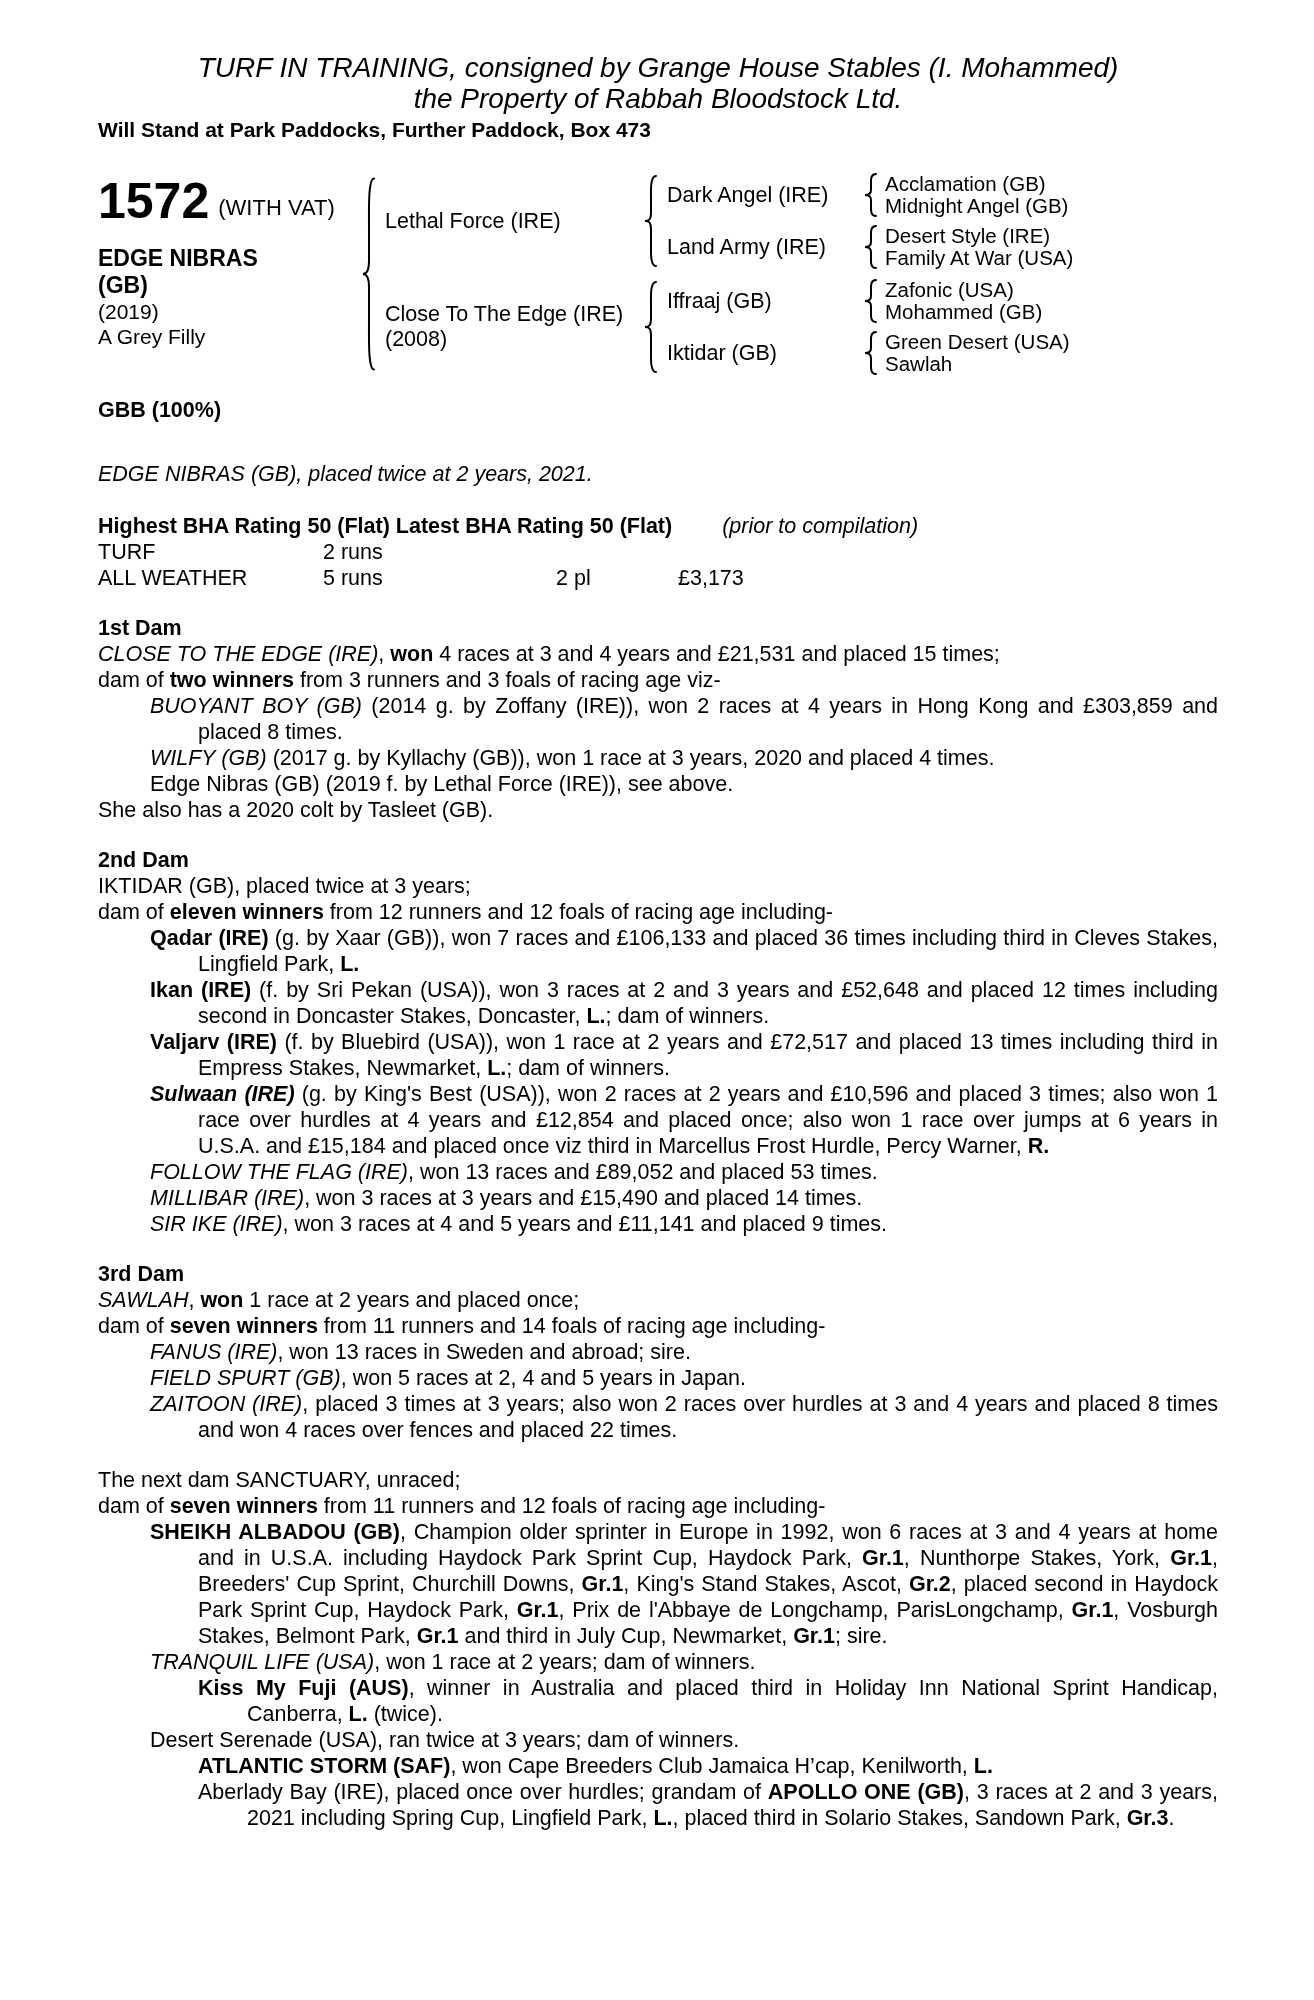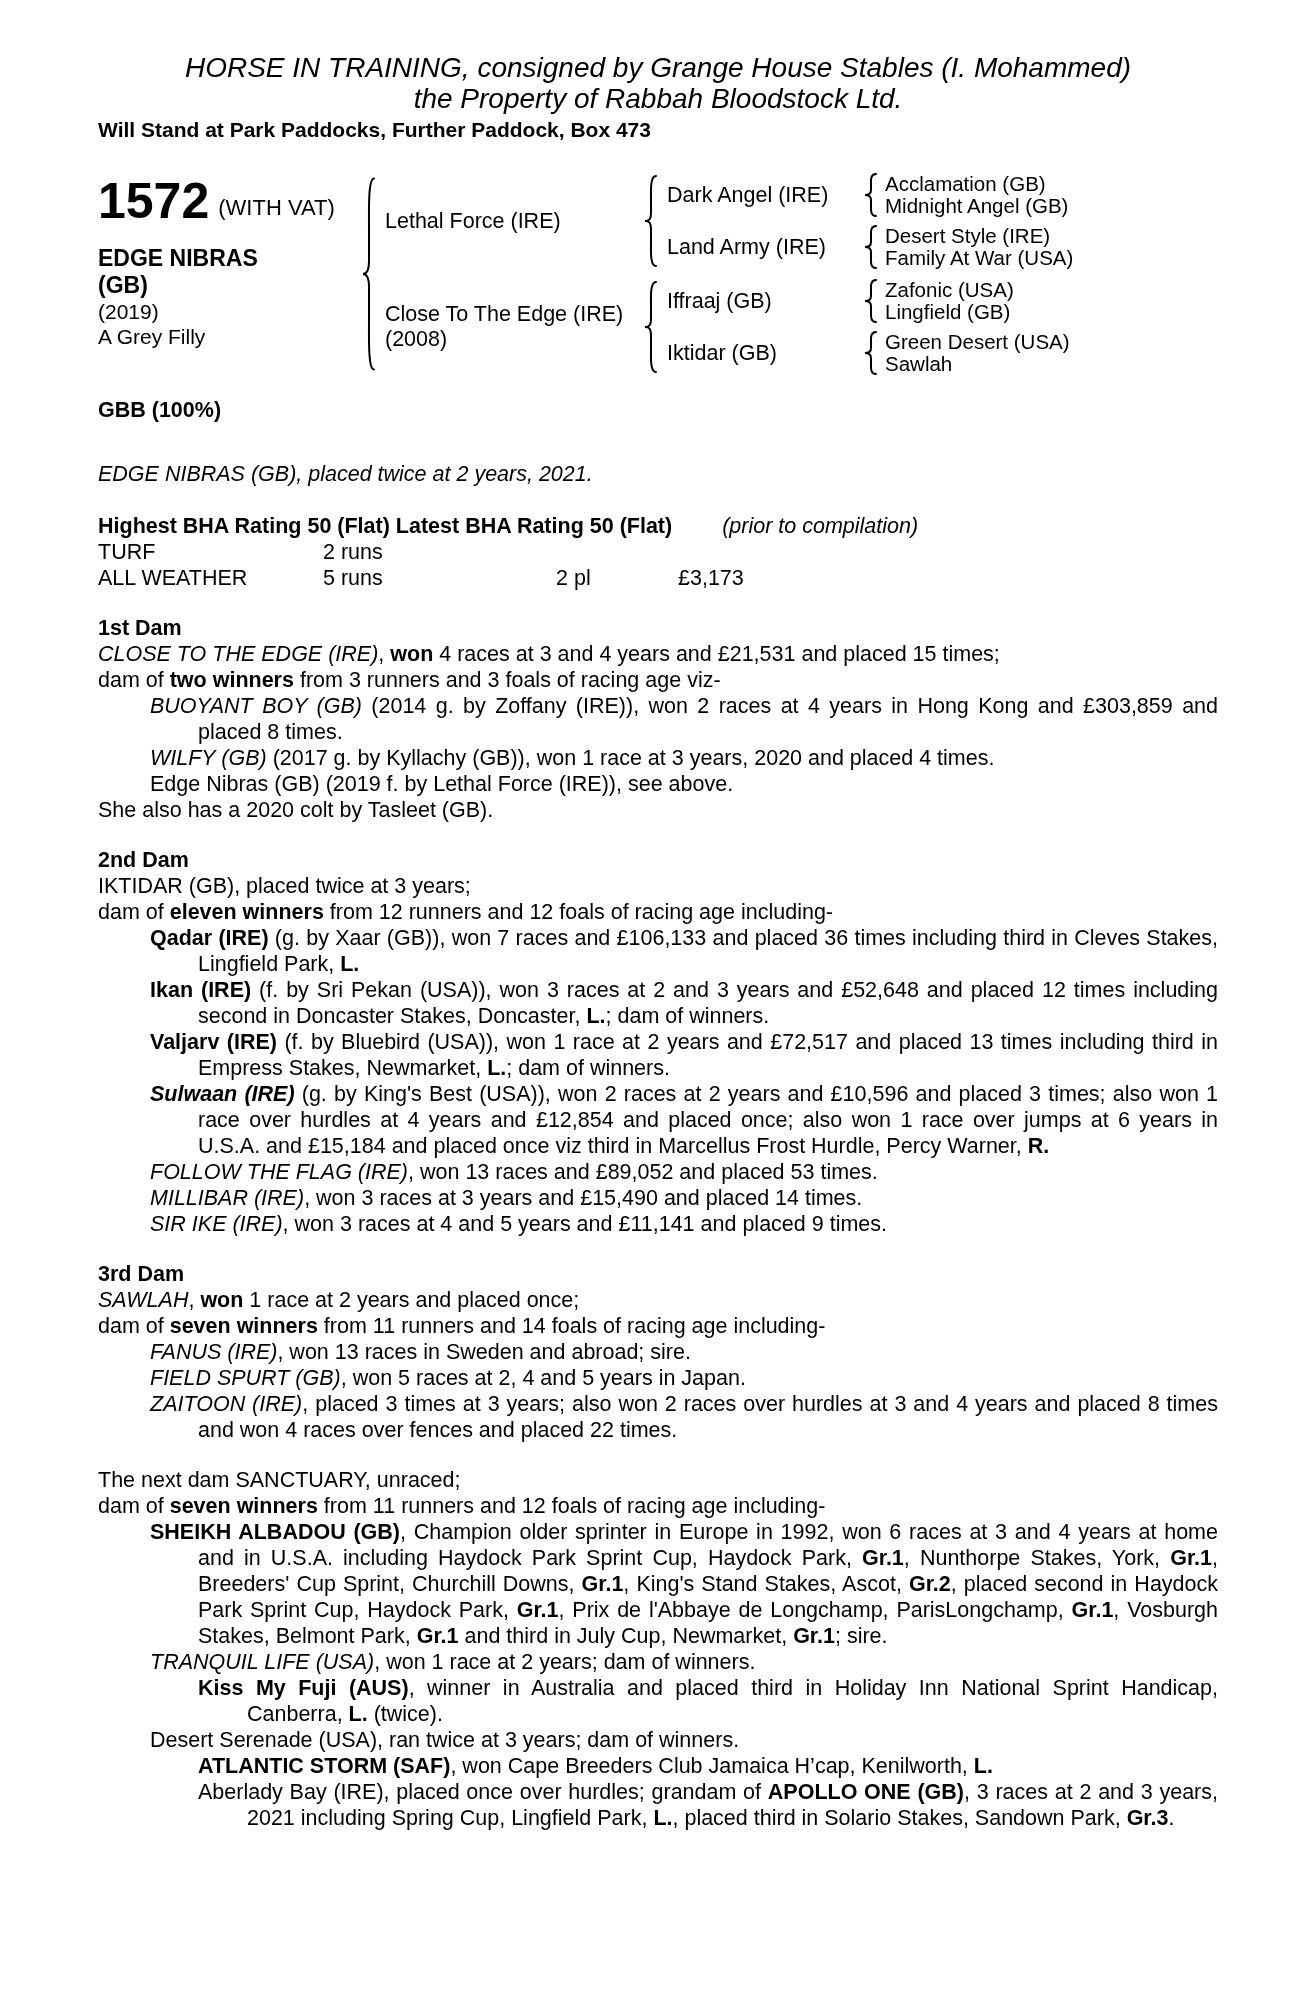--- a/index.html
+++ b/index.html
@@ -45,21 +45,21 @@
   .sec-h { font-weight:bold; text-align:left; }
   .l1 { padding-left:100px; text-indent:-48px; }
   .l2 { padding-left:149px; text-indent:-49px; }
 </style>
 </head>
 <body>
 
 <div class="page">
 
   <div class="hdr">
-    <div>HORSE IN TRAINING, consigned by Grange House Stables (I. Mohammed)</div>
+    <div>TURF IN TRAINING, consigned by Grange House Stables (I. Mohammed)</div>
     <div>the Property of Rabbah Bloodstock Ltd.</div>
   </div>
   <div class="stand">Will Stand at Park Paddocks, Further Paddock, Box 473</div>
 
   <div class="lot-row">
     <div class="lot-col">
       <div class="lot-num-line">
         <span class="lot-num">1572</span>
         <span class="vat">(WITH VAT)</span>
       </div>
@@ -115,21 +115,21 @@
               <path d="M14 1 C8 1 9 16 9 24 L9 38 C9 44 7.5 46 3 46 C7.5 46 9 48 9 54 L9 68 C9 76 8 91 14 91"></path>
             </svg>
           <div class="medcol">
             <div class="g2group">
               <div class="gen2name">Iffraaj (GB)</div>
               <svg class="brace" width="16" height="44" viewBox="0 0 16 44">
                   <path d="M14 1 C8 1 9 8 9 12 L9 17 C9 20.5 7.5 22 3 22 C7.5 22 9 23.5 9 27 L9 32 C9 36 8 43 14 43"></path>
                 </svg>
               <div class="gen3pair">
                 <div>Zafonic (USA)</div>
-                <div>Lingfield (GB)</div>
+                <div>Mohammed (GB)</div>
               </div>
             </div>
             <div class="g2group">
               <div class="gen2name">Iktidar (GB)</div>
               <svg class="brace" width="16" height="44" viewBox="0 0 16 44">
                   <path d="M14 1 C8 1 9 8 9 12 L9 17 C9 20.5 7.5 22 3 22 C7.5 22 9 23.5 9 27 L9 32 C9 36 8 43 14 43"></path>
                 </svg>
               <div class="gen3pair">
                 <div>Green Desert (USA)</div>
                 <div>Sawlah</div>

